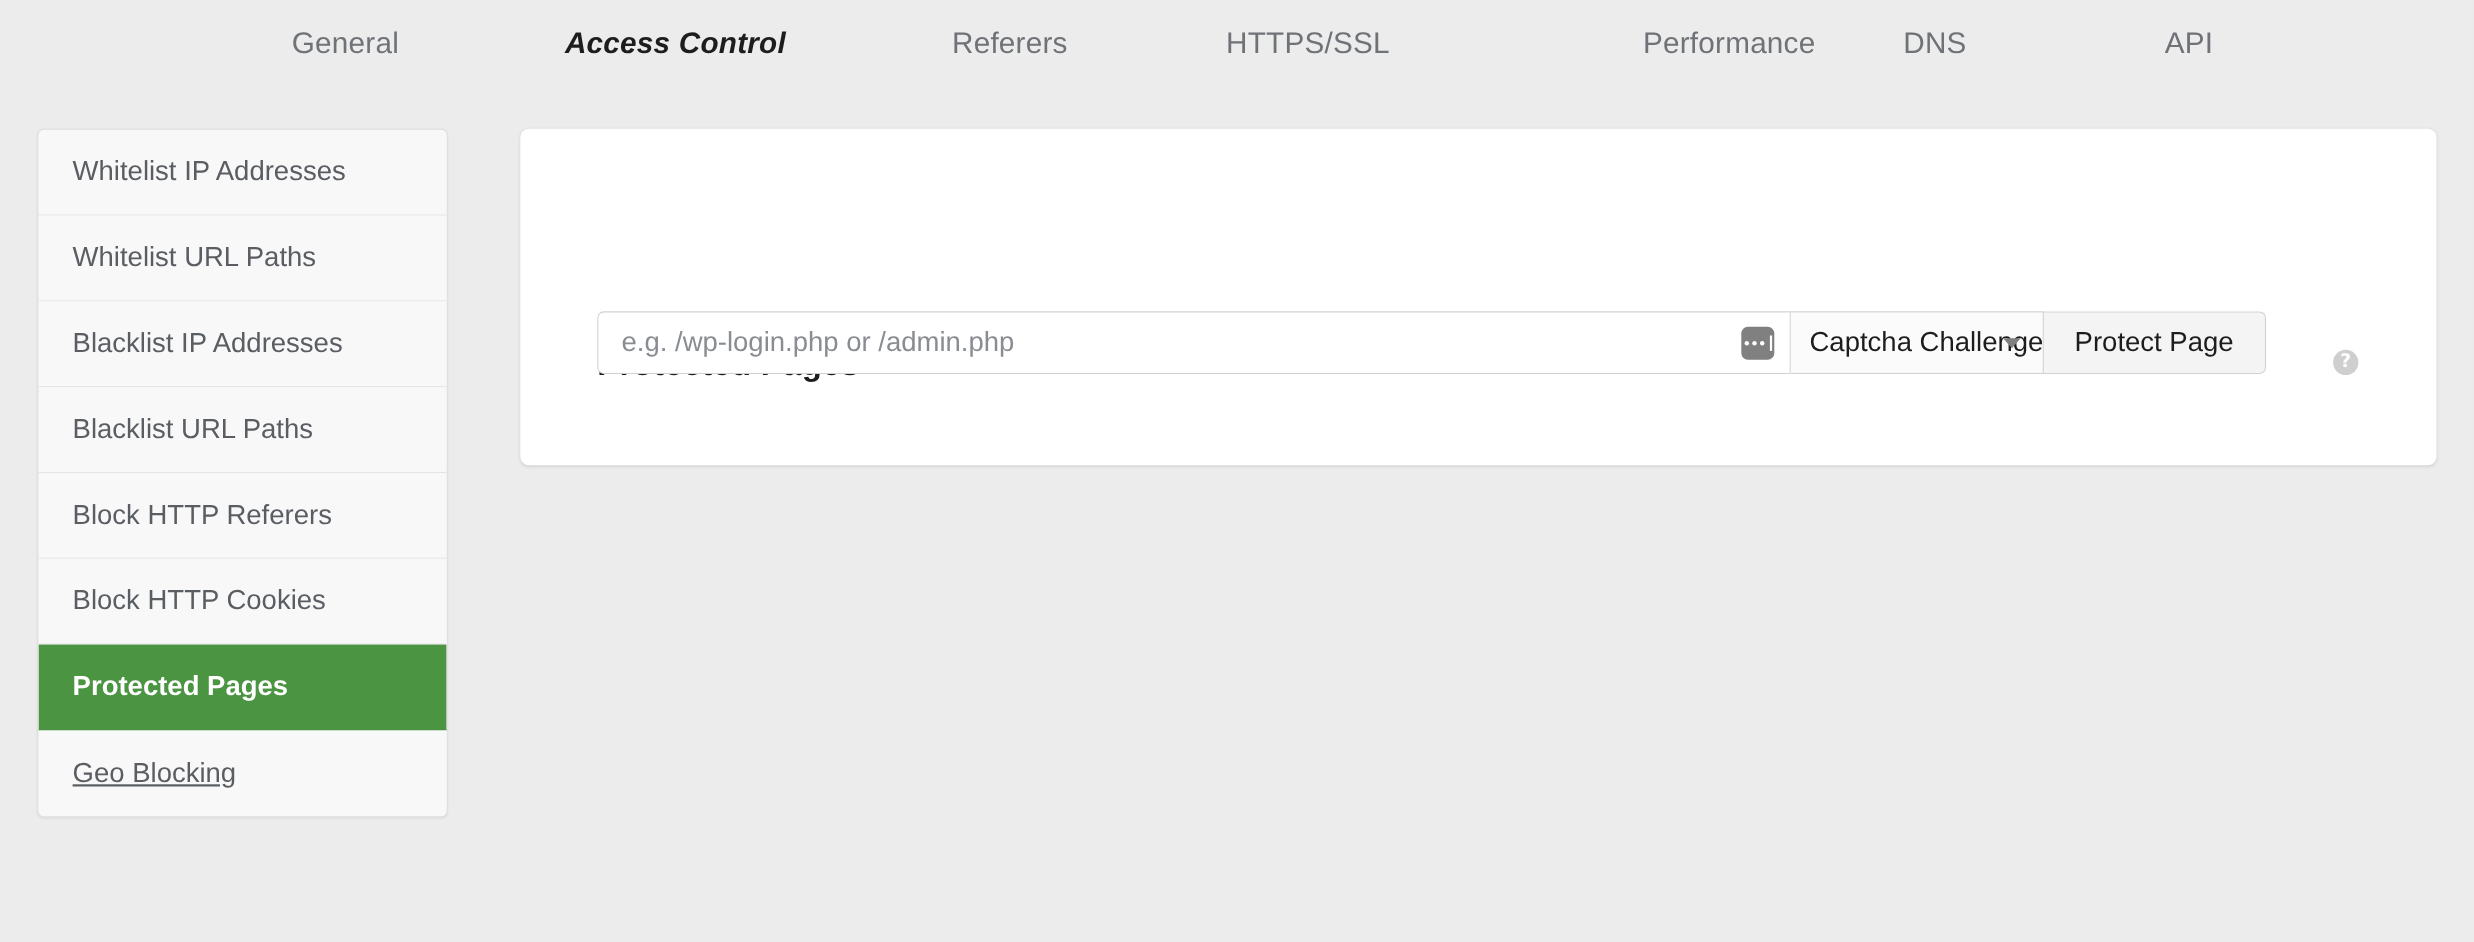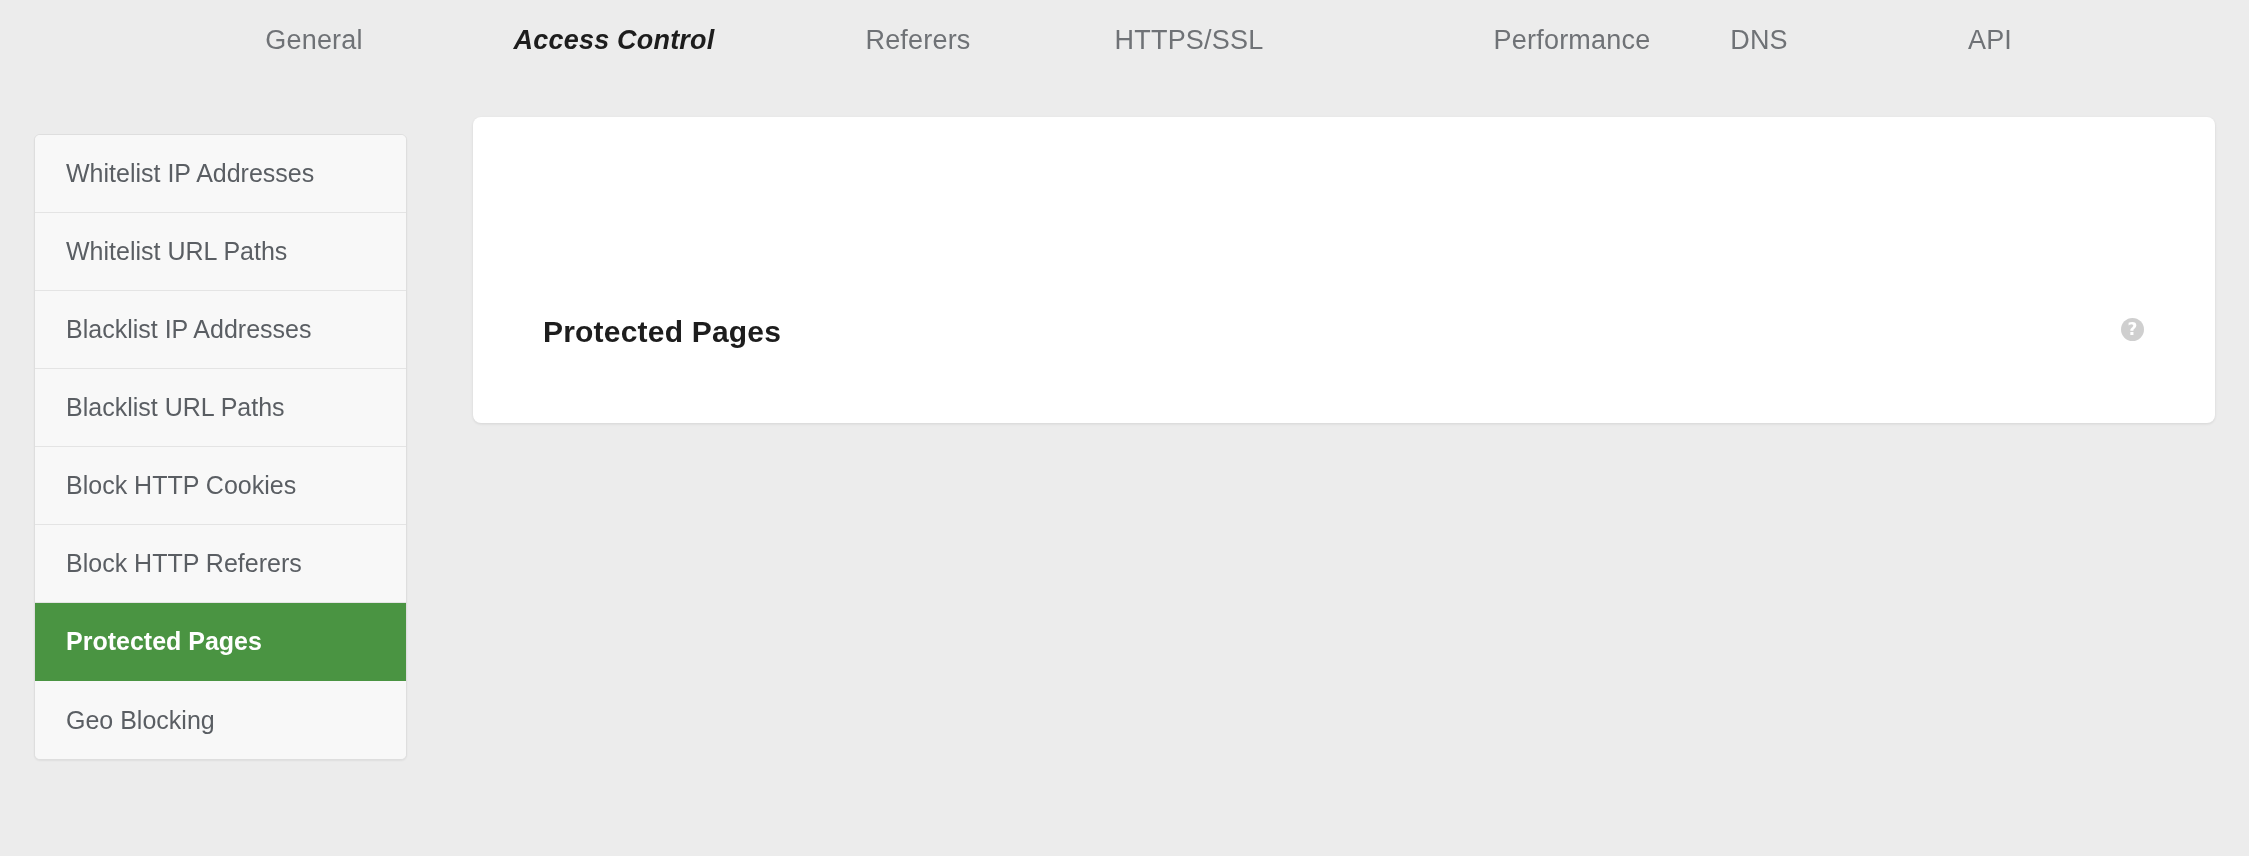--- a/index.html
+++ b/index.html
@@ -31,40 +31,40 @@
   .tab.active {
     color: #1d1d1d;
     font-weight: bold;
     font-style: italic;
   }
 
   
   .sidebar {
     position: absolute;
     left: 34px;
-    top: 134px;
+    top: 117px;
     width: 373px;
     background: #f8f8f8;
     border: 1px solid #dedede;
     border-radius: 6px;
     box-shadow: 0 1px 2px rgba(0,0,0,0.06);
     overflow: hidden;
   }
   .side-item {
     height: 78px;
     display: flex;
     align-items: center;
     padding: 0 0 0 31px;
     font-size: 25px;
     color: #5a5e63;
     background: #f8f8f8;
     border-bottom: 1px solid #e4e4e4;
     white-space: nowrap;
   }
-  .side-item:last-child { border-bottom: none; }
+  .side-item:last-child { border-bottom: none; text-decoration: underline; }
   .side-item.active {
     background: #4a9442;
     color: #ffffff;
     font-weight: bold;
     border-bottom-color: #4a9442;
   }
 
   
   .card {
     position: absolute;
@@ -209,27 +209,47 @@
   <div class="tab" style="left:1572px">Performance</div>
   <div class="tab" style="left:1759px">DNS</div>
   <div class="tab" style="left:1990px">API</div>
 </div>
 
 <nav class="sidebar">
   <div class="side-item">Whitelist IP Addresses</div>
   <div class="side-item">Whitelist URL Paths</div>
   <div class="side-item">Blacklist IP Addresses</div>
   <div class="side-item">Blacklist URL Paths</div>
+  <div class="side-item">Block HTTP Referers</div>
   <div class="side-item">Block HTTP Cookies</div>
-  <div class="side-item">Block HTTP Referers</div>
   <div class="side-item active">Protected Pages</div>
   <div class="side-item">Geo Blocking</div>
 </nav>
 
 <section class="card">
 
   <h2 class="card-title">Protected Pages</h2>
 
   <div class="help-icon">
     <span>?</span>
   </div>
 
+  <div class="input-row">
+
+    <div class="path-input-wrap">
+      <input class="path-input" type="text" placeholder="e.g. /wp-login.php or /admin.php" style="">
+      <div class="autofill-icon">
+        <i></i>
+        <i></i>
+        <i></i>
+        <b></b>
+      </div>
+    </div>
+
+    <div class="select-wrap">
+      <span class="select-value">Captcha Challenge</span>
+      <span class="select-arrow"></span>
+    </div>
+
+    <button class="protect-btn">Protect Page</button>
+
+  </div>
 </section>
 
 </body></html>

